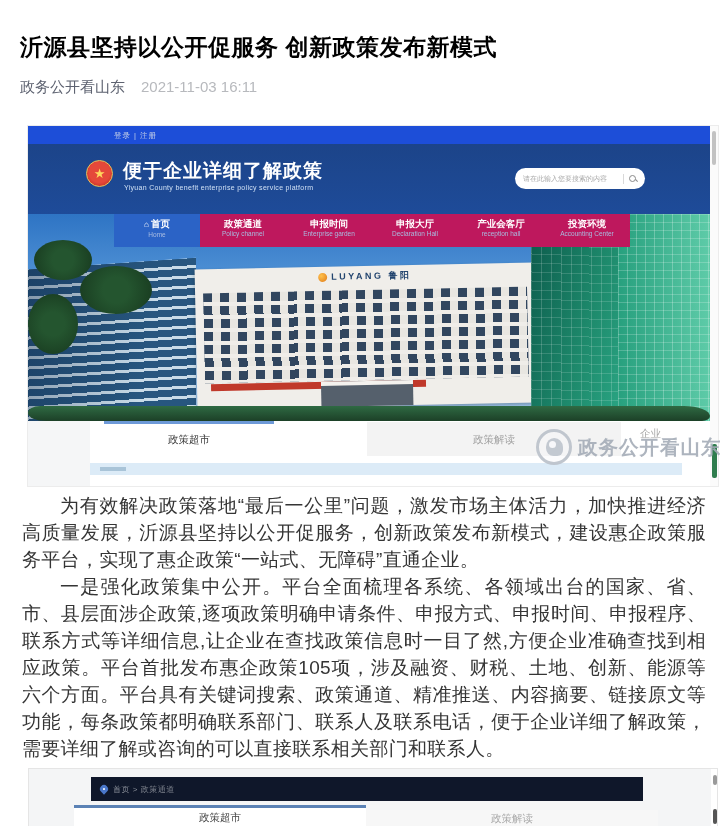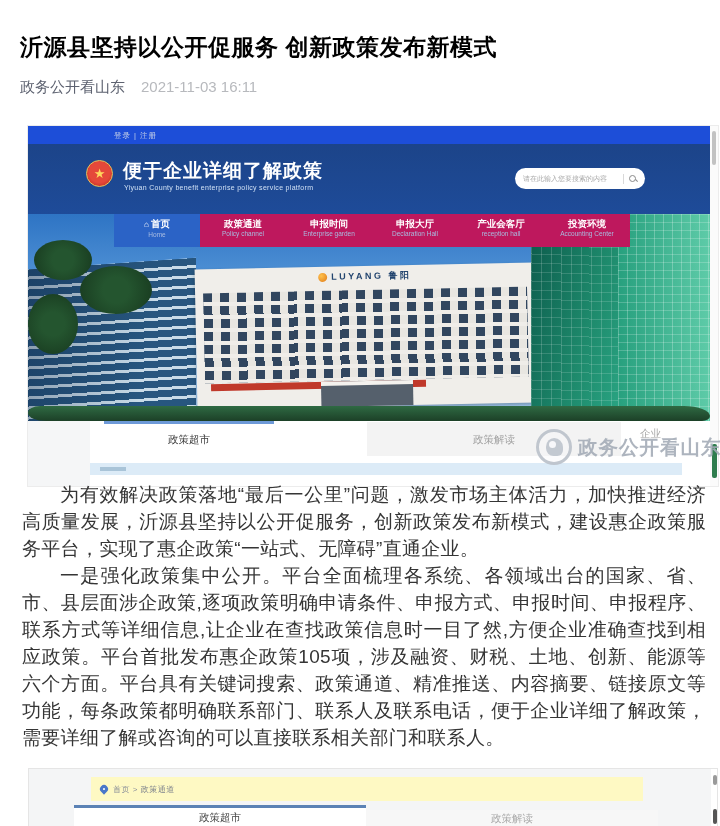--- a/index.html
+++ b/index.html
@@ -107,28 +107,28 @@
   .watermark { position:absolute; left:536px; top:429px; display:flex; align-items:center; gap:6px; z-index:6; }
   .wm-logo { position:relative; width:36px; height:36px; border-radius:50%;
     border:3px solid rgba(185,192,201,.9); background:rgba(248,249,251,.45); }
   .wm-logo::before { content:""; position:absolute; left:7px; top:6px; width:17px; height:18px;
     background:#c3c9d1; border-radius:65% 70% 45% 60%; }
   .wm-logo::after { content:""; position:absolute; left:10px; top:9px; width:7px; height:7px;
     background:rgba(250,250,252,.95); border-radius:50%; }
   .wm-text { font-size:19.5px; font-weight:700; color:rgba(162,170,181,.88); letter-spacing:1px; white-space:nowrap; }
 
   
-  .art-body { position:absolute; top:481px; left:22px; width:684px;
+  .art-body { position:absolute; top:492px; left:22px; width:684px;
     font-size:19px; line-height:27px; color:#353535; letter-spacing:.3px; text-align:justify; }
   .art-body p { text-indent:2em; margin:0; }
 
   
   .shot2 { position:absolute; top:768px; left:28px; width:690px; height:58px;
     background:#f4f5f6; border:1px solid #e5e5e5; border-bottom:none; overflow:hidden; }
-  .s2-crumb { position:absolute; left:62px; top:8px; width:552px; height:24px; background:#fef9c3;
+  .s2-crumb { position:absolute; left:62px; top:8px; width:552px; height:24px; background:#0f172a;
     display:flex; align-items:center; padding-left:9px; }
   .pin { position:relative; width:8px; height:8px; margin-right:5px;
     background:#4a77c9; border-radius:50% 50% 50% 0; transform:rotate(-45deg); }
   .pin::after { content:""; position:absolute; left:2.7px; top:2.7px; width:2.6px; height:2.6px;
     background:#fff; border-radius:50%; }
   .crumb-txt { font-size:8px; color:#8a8f99; letter-spacing:.5px; }
   .crumb-txt .cur { color:#7d828c; }
   .s2-tabline { position:absolute; left:45px; top:36px; width:292px; height:3px; background:#5b82b5; }
   .s2-tab1 { position:absolute; left:45px; top:39px; width:292px; height:19px; background:#ffffff;
     font-size:10.5px; color:#474747; text-align:center; line-height:19px; }

